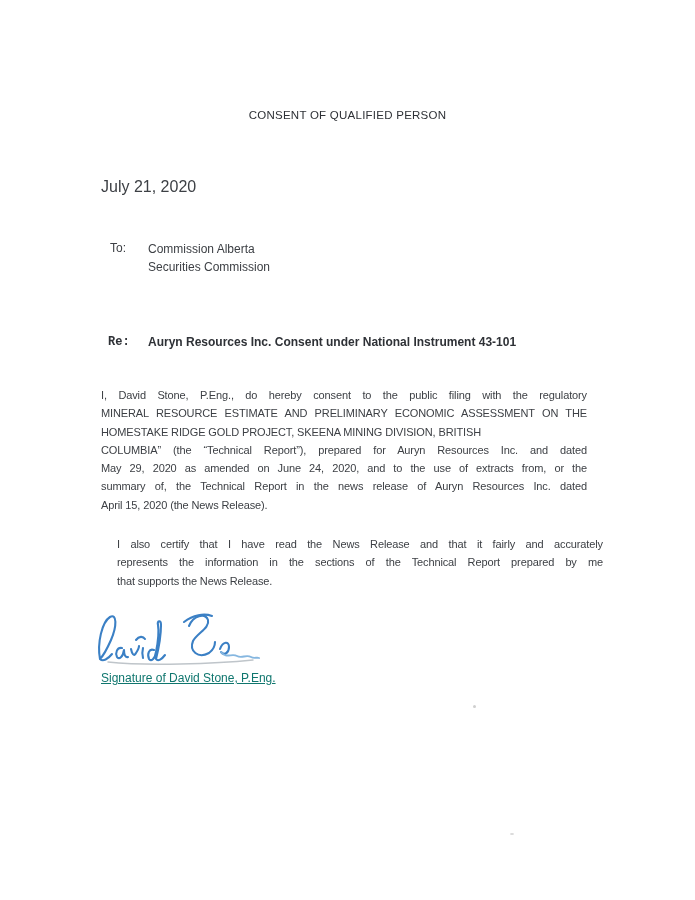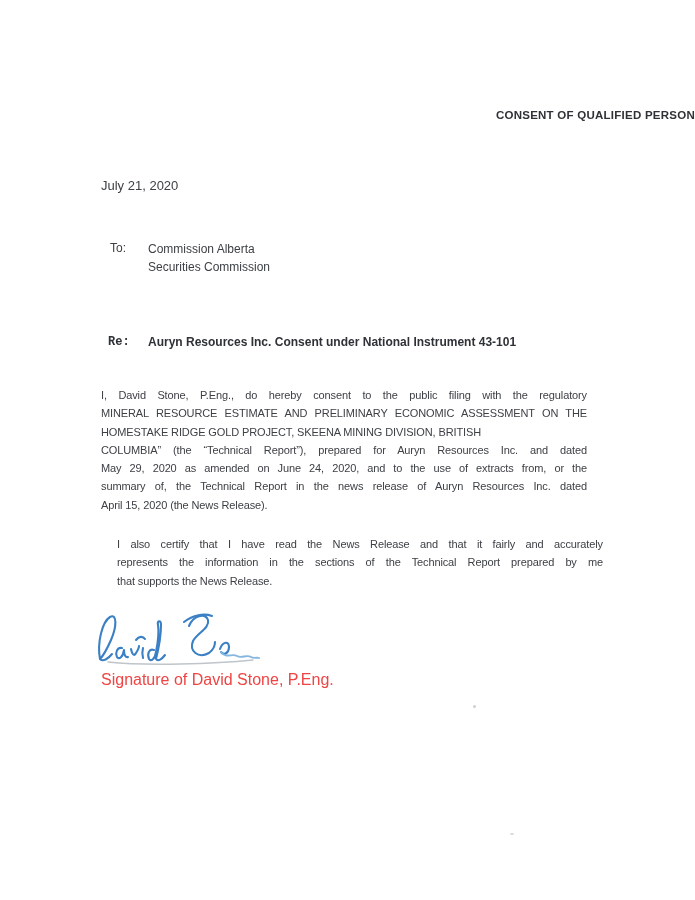--- a/index.html
+++ b/index.html
@@ -2,43 +2,43 @@
 <html><head>
 <meta charset="utf-8">
 <title>Consent of Qualified Person</title>
 <style>
   html,body{margin:0;padding:0;background:#ffffff;}
   body{width:695px;height:900px;position:relative;overflow:hidden;
        font-family:"Liberation Sans", sans-serif;
        -webkit-font-smoothing:antialiased;}
   .page{position:absolute;inset:0;background:#ffffff;}
 
-  .doc-title{position:absolute;left:0;right:0;top:109px;text-align:right;
-             font-size:11.5px;font-weight:700;letter-spacing:.25px;color:#2e3136;}
+  .doc-title{position:absolute;left:0;right:0;top:109px;text-align:center;
+             font-size:11.5px;font-weight:400;letter-spacing:.25px;color:#2e3136;}
 
-  .date-line{position:absolute;left:101px;top:178px;font-size:13px;color:#3d4045;}
+  .date-line{position:absolute;left:101px;top:178px;font-size:16px;color:#3d4045;}
 
   .to-block{position:absolute;top:241px;left:0;font-size:12px;color:#3d4045;}
   .to-label{position:absolute;left:110px;top:0;}
   .to-list{position:absolute;left:148px;top:0;width:320px;}
   .to-list .addr-line{line-height:17.6px;white-space:nowrap;}
 
   .re-block{position:absolute;top:335px;left:0;font-size:12px;font-weight:700;color:#2e3136;}
   .re-label{position:absolute;left:108px;top:0;font-family:Liberation Mono, monospace;}
   .re-subject{position:absolute;left:148px;top:0;width:480px;white-space:nowrap;}
 
   .para{position:absolute;left:101px;width:486px;font-size:11px;
         letter-spacing:-0.12px;color:#3d4045;}
   .para .line{height:18.3px;line-height:18.3px;overflow:hidden;white-space:normal;}
   .para .j{text-align:justify;text-align-last:justify;}
   #para-consent{top:386px;}
   #para-certify{top:535px;margin-left:16px;}
 
   .signature-wrap{position:absolute;left:95px;top:610px;width:170px;height:60px;}
-  .signature-caption{position:absolute;left:101px;top:671px;font-size:16px;color:#ef4444;}
+  .signature-caption{position:absolute;left:101px;top:671px;font-size:12px;color:#0f766e;text-decoration:underline;}
 
   .speck{position:absolute;background:#cfcfcf;border-radius:50%;}
   #speck-1{left:473px;top:705px;width:3px;height:3px;}
   #speck-2{left:510px;top:833px;width:4px;height:2px;background:#dadada;}
 </style>
 </head>
 <body>
 
 <div class="page">
 

